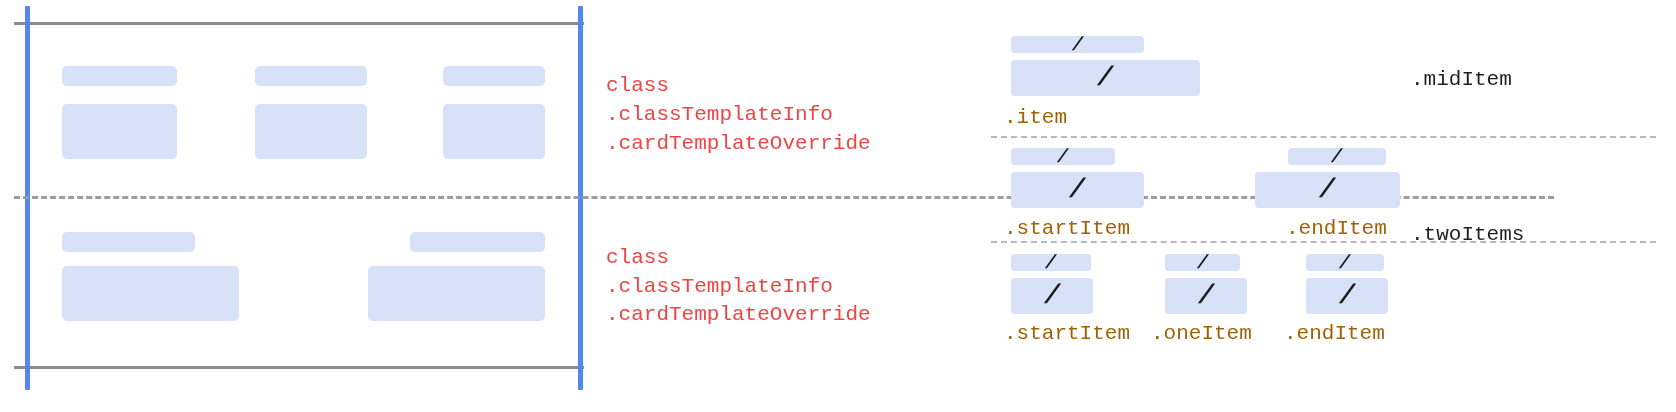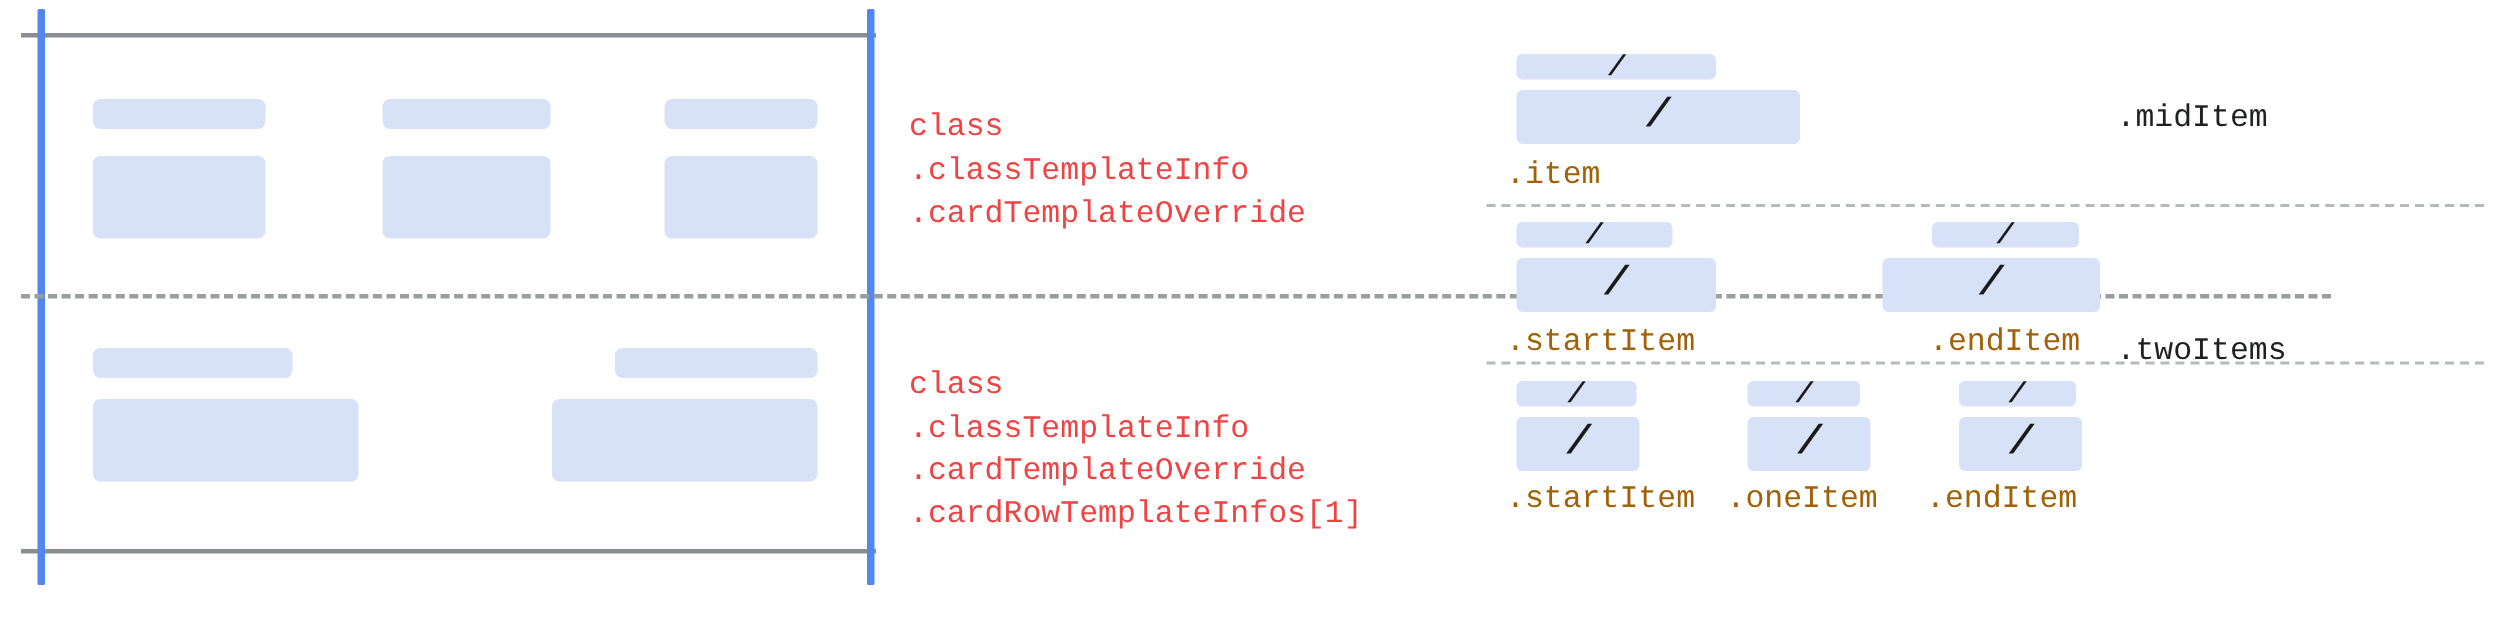--- a/index.html
+++ b/index.html
@@ -120,21 +120,20 @@
   <div class="blk" style="left:410px; top:232px; width:135px; height:20px;"></div>
   <div class="blk" style="left:368px; top:266px; width:177px; height:55px;"></div>
 
   <div class="code" style="left:606px; top:74px;">class</div>
   <div class="code" style="left:606px; top:103px;">.classTemplateInfo</div>
   <div class="code" style="left:606px; top:132px;">.cardTemplateOverride</div>
 
   <div class="code" style="left:606px; top:246px;">class</div>
   <div class="code" style="left:606px; top:275px;">.classTemplateInfo</div>
   <div class="code" style="left:606px; top:303px;">.cardTemplateOverride</div>
-  <div class="code" style="left:606px; top:332px;">.cardRowTemplateInfos[1]</div>
 
   <div class="slot-top" style="left:1011px; top:36px; width:133px; height:17px;">
     <span class="slash">/</span>
   </div>
   <div class="slot-body" style="left:1011px; top:60px; width:189px; height:36px;">
     <span class="slash">/</span>
   </div>
   <div class="slot-label" style="left:1004px; top:106px;">.item</div>
   <div class="group-label" style="left:1411px; top:68px;">.midItem</div>
 

